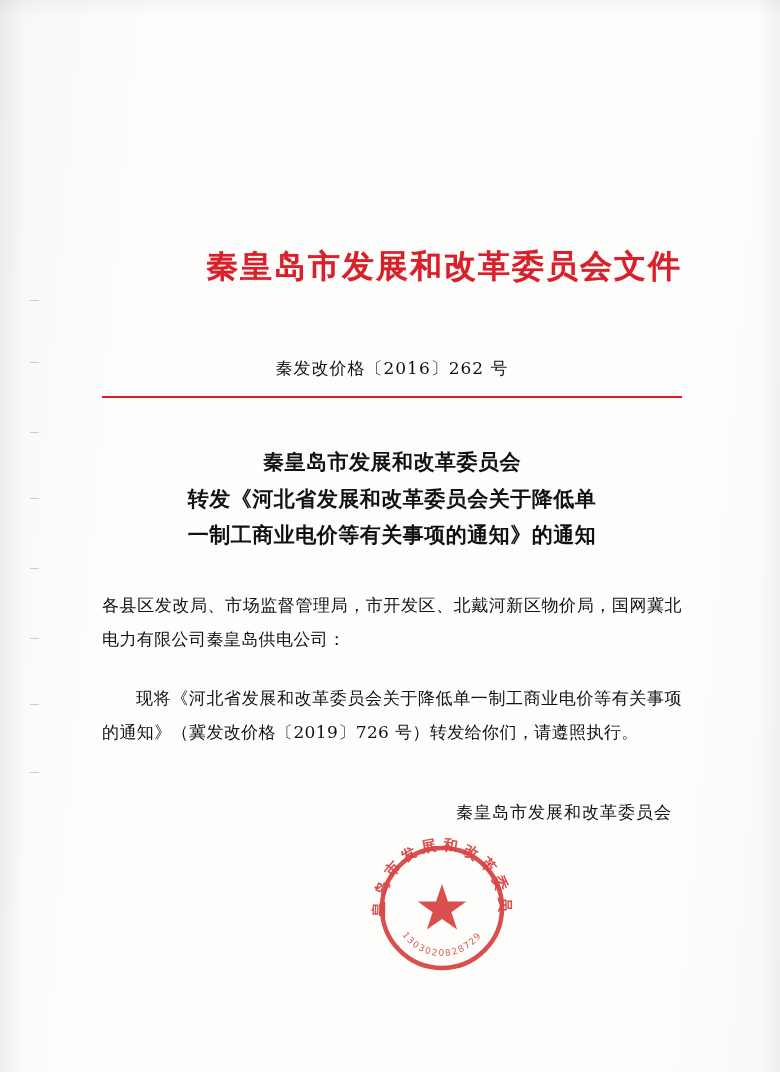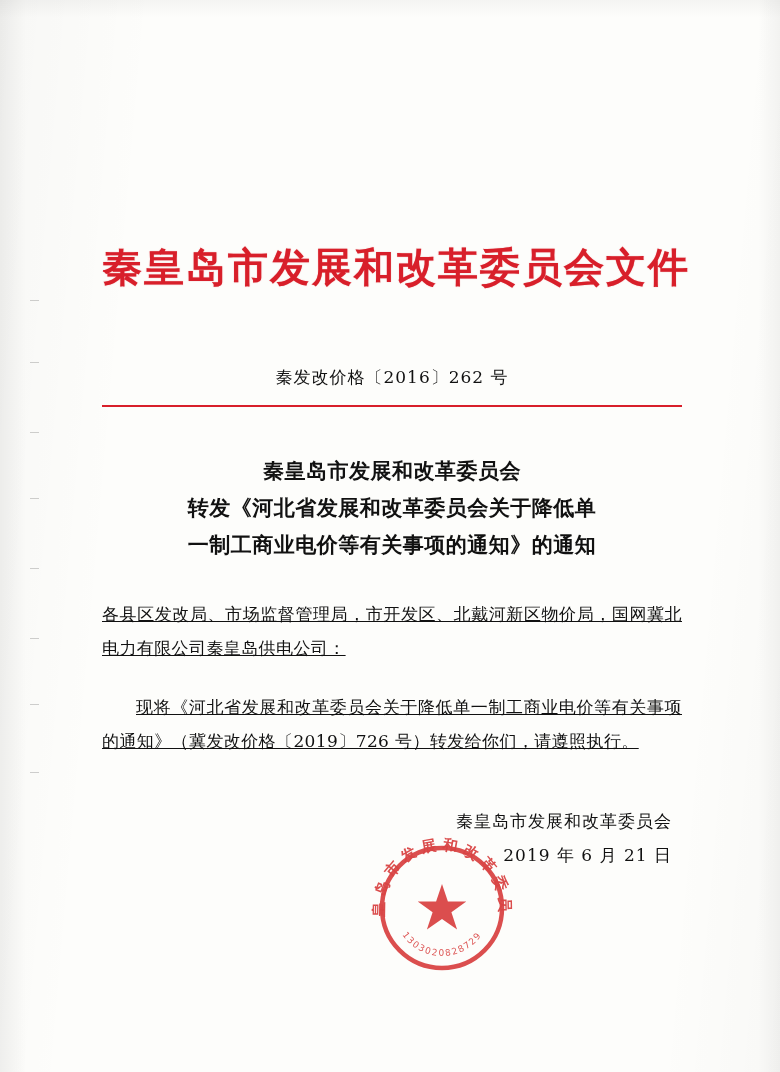--- a/index.html
+++ b/index.html
@@ -67,23 +67,23 @@
     left: 102px;
     top: 0;
     width: 580px;
     height: 1072px;
   }
 
   .doc-title {
     margin-top: 248px;
     text-align: right;
     color: #d81f2a;
-    font-family: Liberation Mono, monospace;
+    font-family: Liberation Serif, serif;
     font-weight: bold;
-    font-size: 40px;
+    font-size: 32px;
     letter-spacing: 2px;
     line-height: 1.15;
     text-shadow: 0 0 1px rgba(216,31,42,0.5);
     white-space: nowrap;
   }
 
   .doc-number {
     margin-top: 72px;
     text-align: center;
     font-size: 17px;
@@ -112,21 +112,20 @@
     white-space: nowrap;
   }
 
   .body-text {
     margin-top: 34px;
     font-size: 17px;
     line-height: 2.0;
     letter-spacing: 0.4px;
     color: #111;
     text-align: justify;
-    text-decoration: underline;
   }
   .body-text p {
     margin: 0;
   }
   .body-text p.indent {
     text-indent: 2em;
     margin-top: 25px;
   }
 
   .signature {
@@ -189,21 +188,20 @@
       <span class="line">一制工商业电价等有关事项的通知》的通知</span>
     </div>
 
     <div class="body-text">
       <p>各县区发改局、市场监督管理局，市开发区、北戴河新区物价局，国网冀北电力有限公司秦皇岛供电公司：</p>
       <p class="indent">现将《河北省发展和改革委员会关于降低单一制工商业电价等有关事项的通知》（冀发改价格〔2019〕726 号）转发给你们，请遵照执行。</p>
     </div>
 
     <div class="signature">
       <div>秦皇岛市发展和改革委员会</div>
-      <div>2019 年 6 月 21 日</div>
     </div>
 
   </div>
 
   <div class="seal">
     <svg width="152" height="152" viewBox="0 0 152 152" xmlns="http://www.w3.org/2000/svg">
       <defs>
         <path id="sealArcTop" d="M 18,76 A 58,58 0 0 1 134,76"></path>
         <path id="sealArcBottom" d="M 28,76 A 48,48 0 0 0 124,76"></path>
       </defs>

